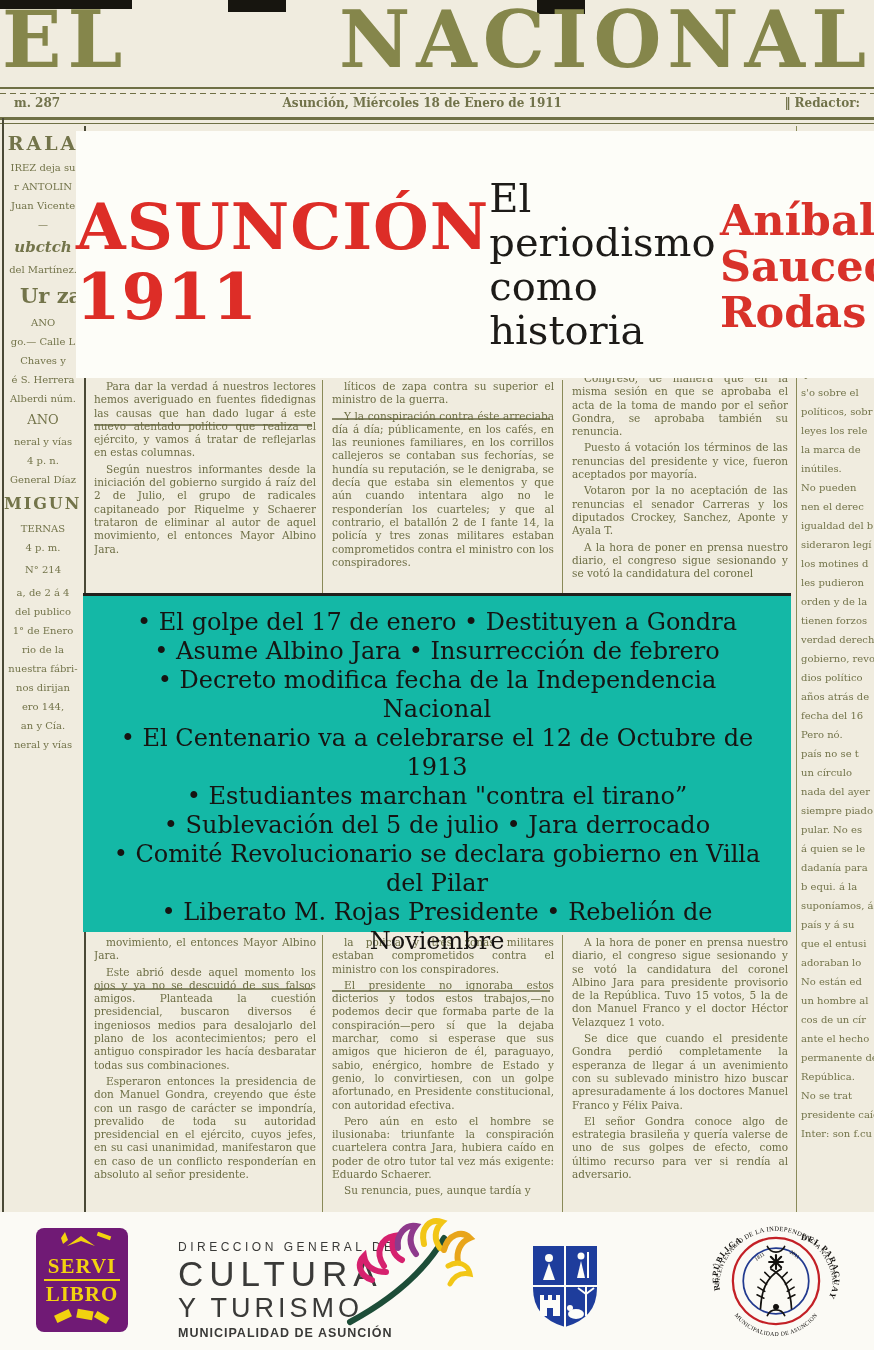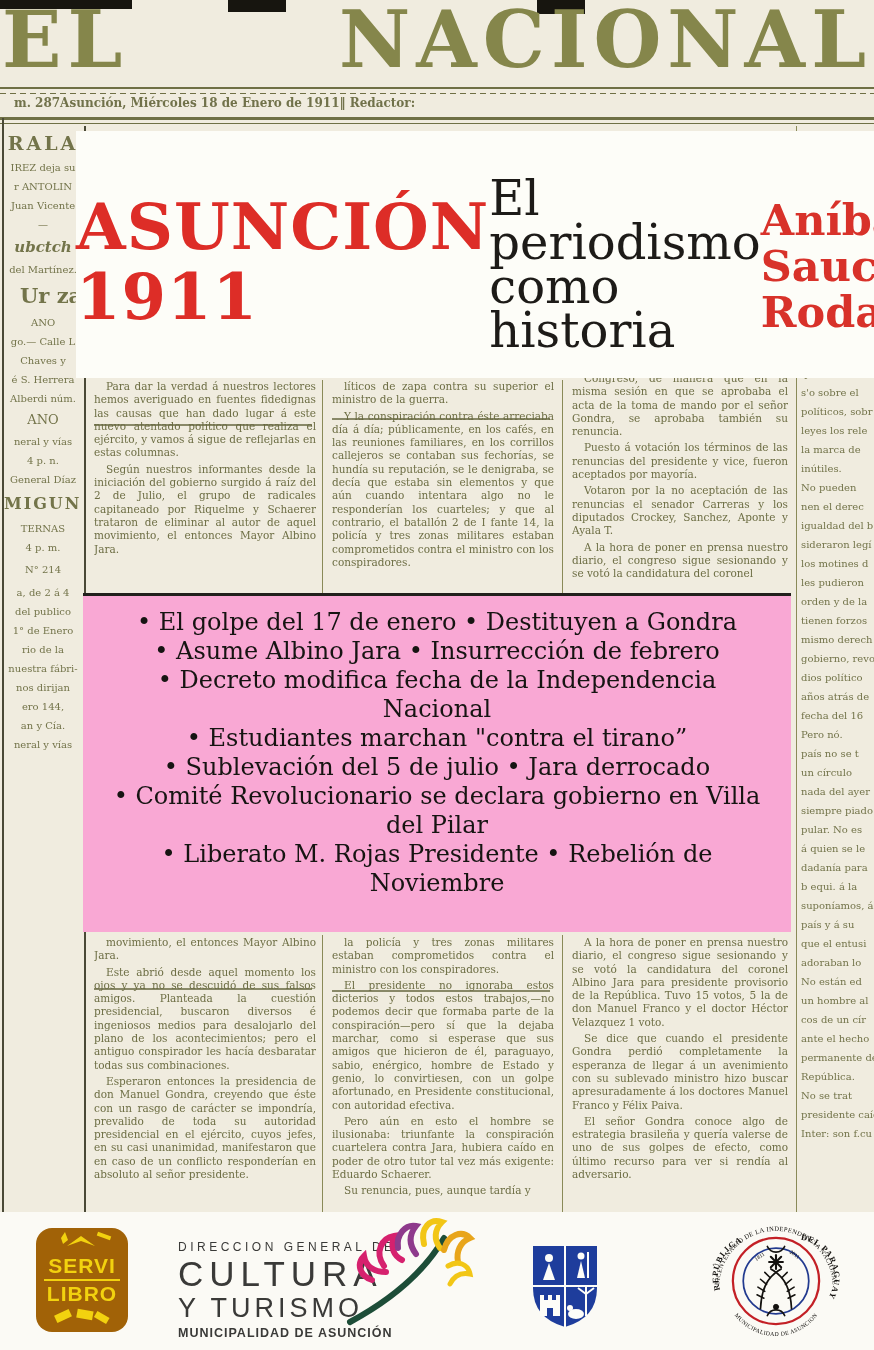--- a/index.html
+++ b/index.html
@@ -5,21 +5,21 @@
   html,body{margin:0;padding:0;background:#777;}
   .cover{position:relative;width:874px;height:1350px;background:#f0ecdf;overflow:hidden;
          font-family:"DejaVu Serif", serif;color:#6e6f45;}
   
   .masthead{position:absolute;top:-6px;left:0;width:874px;display:flex;justify-content:space-between;
             padding:0 2px;box-sizing:border-box;font-weight:bold;font-size:78px;line-height:92px;
             color:#85864b;letter-spacing:6px;transform:scaleY(1.0);white-space:nowrap;}
   .mast-bar{position:absolute;background:#17150f;}
   .rule{position:absolute;left:0;width:874px;background:#6f7045;}
   .rule.dashed{background:repeating-linear-gradient(90deg,#6f7045 0 6px,transparent 6px 10px);}
-  .dateline{position:absolute;top:96px;left:0;width:874px;display:flex;
+  .dateline{position:absolute;top:96px;left:0;width:874px;display:flex;justify-content:space-between;
             padding:0 14px;box-sizing:border-box;font-weight:bold;font-size:12px;color:#71724a;}
   
   .vrule{position:absolute;width:1px;background:#8a8a58;}
   .vrule.dark{width:2px;background:#4a4936;}
   
   .margin-col{position:absolute;top:128px;overflow:hidden;font-size:10px;line-height:19px;
               color:#73744a;}
   .margin-col .margin-frag{white-space:nowrap;overflow:hidden;}
   .lm{left:4px;width:78px;height:1084px;text-align:center;}
   .rm{left:801px;width:73px;height:1084px;text-align:left;}
@@ -34,32 +34,32 @@
   .rm .margin-frag:nth-child(3){font-weight:bold;text-align:right;line-height:24px;}
   
   .np-col{position:absolute;overflow:hidden;font-size:10.5px;line-height:13.3px;text-align:justify;
           color:#6d6e44;}
   .np-col .newsprint-paragraph{text-indent:12px;margin:0 0 3px 0;}
   .strike{position:absolute;height:2px;background:#66673f;opacity:.75;}
   
   .title-box{position:absolute;left:76px;top:131px;width:860px;height:247px;background:#fdfdf8;
              display:flex;flex-direction:row;align-items:center;justify-content:space-between;}
   .book-title{margin-top:14px;font-weight:bold;font-size:64px;line-height:70px;color:#dd2d27;letter-spacing:1px;}
-  .book-subtitle{margin-top:18px;font-size:48px;line-height:44px;color:#1d1b18;}
+  .book-subtitle{margin-top:18px;font-size:40px;line-height:44px;color:#1d1b18;}
   .book-author{margin-top:22px;font-weight:bold;font-size:43px;line-height:46px;color:#d8322a;}
   
-  .headline-box{position:absolute;left:83px;top:593px;width:708px;height:339px;background:#f9a8d4;
+  .headline-box{position:absolute;left:83px;top:593px;width:708px;height:339px;background:#14b8a6;
                 border-top:3px solid #21201c;box-sizing:border-box;padding:12px 26px 0 26px;
                 display:flex;flex-direction:column;justify-content:flex-start;}
   .headline-line{font-size:24px;line-height:29px;color:#161412;text-align:center;margin:0;}
   
   .footer{position:absolute;left:0;top:1212px;width:874px;height:138px;background:#fbfaf5;}
-  .servilibro{position:absolute;left:36px;top:16px;width:92px;height:104px;background:#a16207;
-              border-radius:16px;display:flex;flex-direction:column;align-items:center;
-              font-family:Liberation Sans, sans-serif;}
+  .servilibro{position:absolute;left:36px;top:16px;width:92px;height:104px;background:#701a75;
+              border-radius:8px;display:flex;flex-direction:column;align-items:center;
+              font-family:Liberation Serif, serif;}
   .sl-text{color:#f2d20f;font-weight:bold;font-size:21px;letter-spacing:1px;line-height:24px;}
   .sl-sep{width:76px;height:2px;background:#f2d20f;margin:1px 0;}
   .cultura{position:absolute;left:178px;top:28px;font-family:"Liberation Sans", sans-serif;color:#3a3a38;}
   .cult-l1{font-size:12px;letter-spacing:3.5px;margin-bottom:2px;}
   .cult-l2{font-size:35px;letter-spacing:6px;line-height:36px;font-weight:400;}
   .cult-l3{font-size:27px;letter-spacing:4px;line-height:32px;font-weight:400;}
   .cult-l4{font-size:12.5px;font-weight:bold;letter-spacing:1px;margin-top:2px;}
   .flower{position:absolute;left:332px;top:2px;}
   .shield{position:absolute;left:528px;top:30px;}
   .seal{position:absolute;left:696px;top:0px;}
@@ -147,21 +147,21 @@
       <div class="margin-frag">la marca de</div>
       <div class="margin-frag">inútiles.</div>
       <div class="margin-frag">No pueden</div>
       <div class="margin-frag">nen el derec</div>
       <div class="margin-frag">igualdad del b</div>
       <div class="margin-frag">sideraron legí</div>
       <div class="margin-frag">los motines d</div>
       <div class="margin-frag">les pudieron</div>
       <div class="margin-frag">orden y de la</div>
       <div class="margin-frag">tienen forzos</div>
-      <div class="margin-frag">mismo derech</div>
+      <div class="margin-frag">verdad derech</div>
       <div class="margin-frag">gobierno, revo</div>
       <div class="margin-frag">dios político</div>
       <div class="margin-frag">años atrás de</div>
       <div class="margin-frag">fecha del 16</div>
       <div class="margin-frag">Pero nó.</div>
       <div class="margin-frag">país no se t</div>
       <div class="margin-frag">un círculo</div>
       <div class="margin-frag">nada del ayer</div>
       <div class="margin-frag">siempre piado</div>
       <div class="margin-frag">pular. No es</div>
@@ -177,21 +177,21 @@
       <div class="margin-frag">cos de un cír</div>
       <div class="margin-frag">ante el hecho</div>
       <div class="margin-frag">permanente de</div>
       <div class="margin-frag">República.</div>
       <div class="margin-frag">No se trat</div>
       <div class="margin-frag">presidente caíd</div>
       <div class="margin-frag">Inter: son f.cu</div>
     </div>
 
   <div class="np-col" style="left:94px;top:380px;width:222px;height:218px;">
-      <div class="newsprint-paragraph">Para dar la verdad á nuestros lectores hemos averiguado en fuentes fidedignas las causas que han dado lugar á este nuevo atentado político que realiza el ejército, y vamos á sigue de reflejarlas en estas columnas.</div>
+      <div class="newsprint-paragraph">Para dar la verdad á nuestros lectores hemos averiguado en fuentes fidedignas las causas que han dado lugar á este nuevo atentado político que realiza el ejército, y vamos á tratar de reflejarlas en estas columnas.</div>
       <div class="newsprint-paragraph">Según nuestros informantes desde la iniciación del gobierno surgido á raíz del 2 de Julio, el grupo de radicales capitaneado por Riquelme y Schaerer trataron de eliminar al autor de aquel movimiento, el entonces Mayor Albino Jara.</div>
     </div>
   <div class="np-col" style="left:332px;top:380px;width:222px;height:218px;">
       <div class="newsprint-paragraph">líticos de zapa contra su superior el ministro de la guerra.</div>
       <div class="newsprint-paragraph">Y la conspiración contra éste arreciaba día á día; públicamente, en los cafés, en las reuniones familiares, en los corrillos callejeros se contaban sus fechorías, se hundía su reputación, se le denigraba, se decía que estaba sin elementos y que aún cuando intentara algo no le responderían los cuarteles; y que al contrario, el batallón 2 de I fante 14, la policía y tres zonas militares estaban comprometidos contra el ministro con los conspiradores.</div>
     </div>
   <div class="np-col" style="left:572px;top:372px;width:216px;height:218px;">
       <div class="newsprint-paragraph">Congreso, de manera que en la misma sesión en que se aprobaba el acta de la toma de mando por el señor Gondra, se aprobaba también su renuncia.</div>
       <div class="newsprint-paragraph">Puesto á votación los términos de las renuncias del presidente y vice, fueron aceptados por mayoría.</div>
       <div class="newsprint-paragraph">Votaron por la no aceptación de las renuncias el senador Carreras y los diputados Crockey, Sanchez, Aponte y Ayala T.</div>
@@ -223,20 +223,21 @@
   <div class="title-box">
     <div class="book-title">ASUNCIÓN 1911</div>
     <div class="book-subtitle">El periodismo como historia</div>
     <div class="book-author">Aníbal Saucedo Rodas</div>
   </div>
 
   <div class="headline-box">
       <div class="headline-line">• El golpe del 17 de enero •  Destituyen a Gondra</div>
       <div class="headline-line">• Asume Albino Jara • Insurrección de febrero</div>
       <div class="headline-line">• Decreto modifica fecha de la Independencia Nacional</div>
+      <div class="headline-line">• El Centenario va a celebrarse el 12 de Octubre de 1913</div>
       <div class="headline-line">• Estudiantes marchan "contra el tirano”</div>
       <div class="headline-line">• Sublevación del 5 de julio • Jara derrocado</div>
       <div class="headline-line">• Comité Revolucionario se declara gobierno en Villa del Pilar</div>
       <div class="headline-line">• Liberato M. Rojas Presidente • Rebelión de Noviembre</div>
     </div>
 
   <div class="footer">
 
     <div class="servilibro">
       <svg width="70" height="26" viewBox="0 0 70 26">

